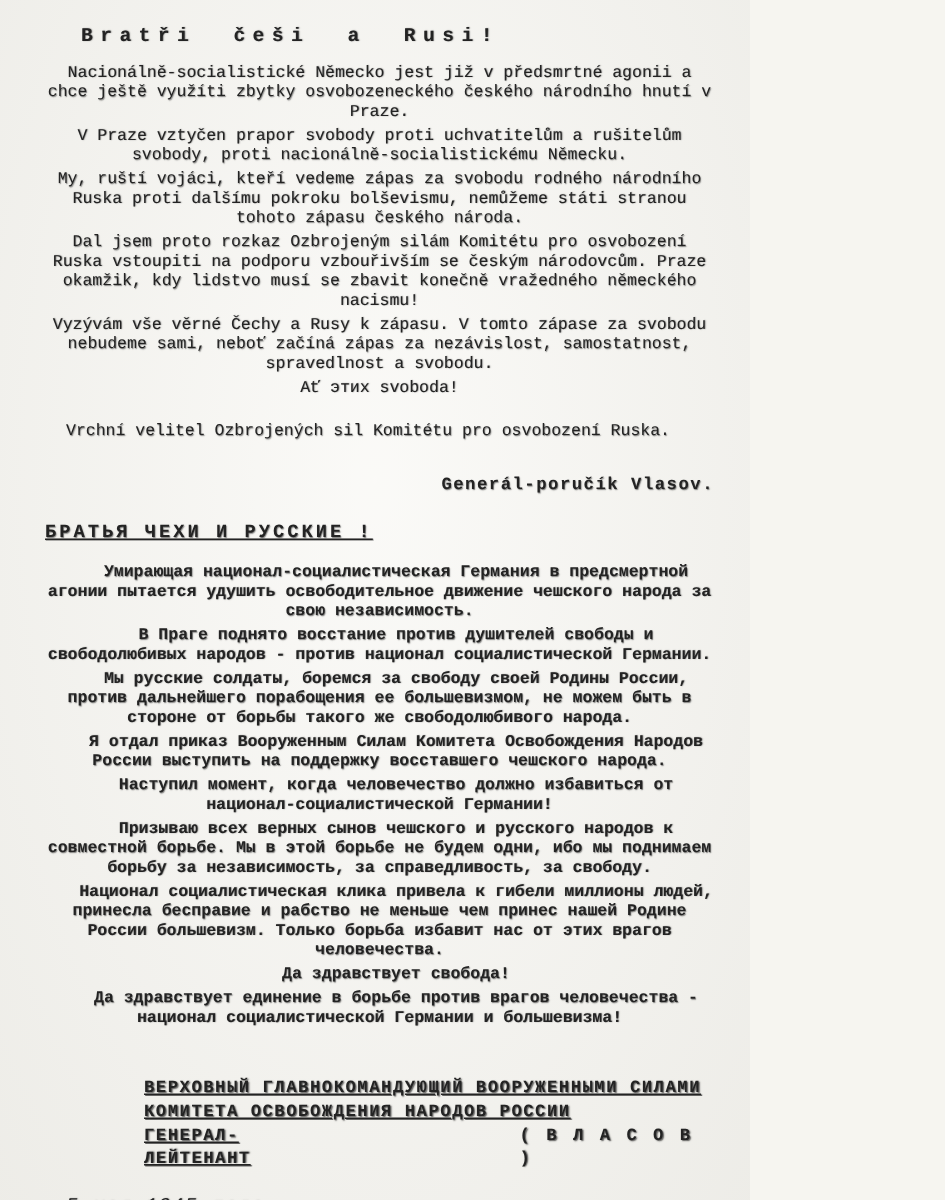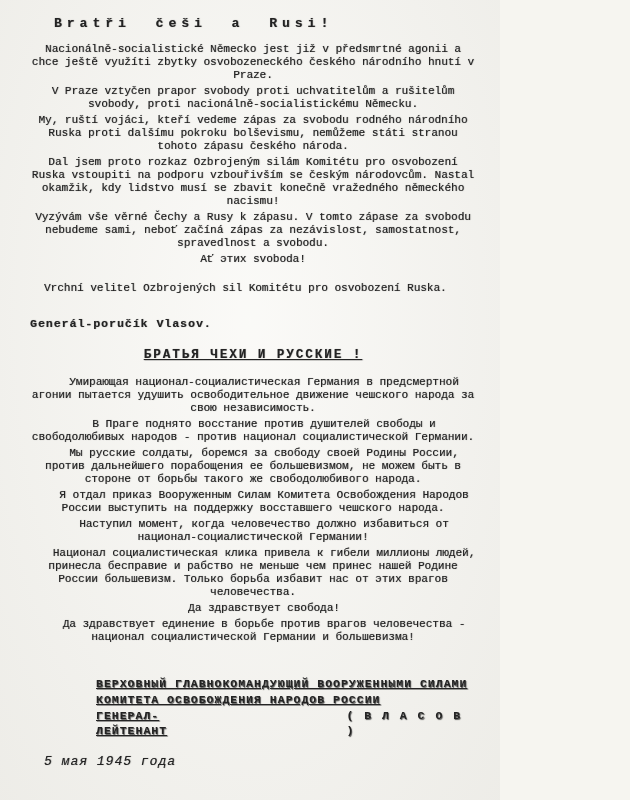--- a/index.html
+++ b/index.html
@@ -34,37 +34,38 @@
     margin: 2px 0 12px 24px;
   }
   .cz-body p, .ru-body p {
     font-size: 11px;
     line-height: 13px;
     margin: 0 0 3px 0;
     text-align: center;
   }
   .ru-body p {
     text-indent: 22px;
+    font-weight: bold;
   }
   .commander-line {
     font-size: 11px;
     line-height: 13px;
     margin: 16px 0 0 14px;
   }
   .cz-signature {
     font-size: 11.5px;
     font-weight: bold;
-    text-align: left;
+    text-align: right;
     margin: 22px 0 18px 0;
     letter-spacing: 1px;
   }
   .ru-title {
     font-size: 12.5px;
     font-weight: bold;
-    text-align: center;
+    text-align: left;
     letter-spacing: 2px;
     text-decoration: underline;
     margin: 4px 0 14px 0;
   }
   .sig-block {
     margin: 32px 0 0 66px;
     font-weight: bold;
     font-size: 11.5px;
     line-height: 15px;
     letter-spacing: 1px;
@@ -96,37 +97,38 @@
 <body>
 
 <div class="page typewriter">
 
   <div class="cz-title">Bratři češi a Rusi!</div>
 
   <div class="cz-body">
     <p>Nacionálně-socialistické Německo jest již v předsmrtné agonii a chce ještě využíti zbytky osvobozeneckého českého národního hnutí v Praze.</p>
     <p>V Praze vztyčen prapor svobody proti uchvatitelům a rušitelům svobody, proti nacionálně-socialistickému Německu.</p>
     <p>My, ruští vojáci, kteří vedeme zápas za svobodu rodného národního Ruska proti dalšímu pokroku bolševismu, nemůžeme státi stranou tohoto zápasu českého národa.</p>
-    <p>Dal jsem proto rozkaz Ozbrojeným silám Komitétu pro osvobození Ruska vstoupiti na podporu vzbouřivším se českým národovcům. Nastal okamžik, kdy lidstvo musí se zbavit konečně vražedného německého nacismu!</p>
+    <p>Dal jsem proto rozkaz Ozbrojeným silám Komitétu pro osvobození Ruska vstoupiti na podporu vzbouřivším se českým národovcům. Praze okamžik, kdy lidstvo musí se zbavit konečně vražedného německého nacismu!</p>
     <p>Vyzývám vše věrné Čechy a Rusy k zápasu. V tomto zápase za svobodu nebudeme sami, neboť začíná zápas za nezávislost, samostatnost, spravedlnost a svobodu.</p>
     <p>Ať этих svoboda!</p>
   </div>
 
   <div class="commander-line">Vrchní velitel Ozbrojených sil Komitétu pro osvobození Ruska.</div>
 
   <div class="cz-signature">Generál-poručík Vlasov.</div>
 
   <div class="ru-title">БРАТЬЯ ЧЕХИ И РУССКИЕ !</div>
 
   <div class="ru-body">
     <p>Умирающая национал-социалистическая Германия в предсмертной агонии пытается удушить освободительное движение чешского народа за свою независимость.</p>
     <p>В Праге поднято восстание против душителей свободы и свободолюбивых народов - против национал социалистической Германии.</p>
     <p>Мы русские солдаты, боремся за свободу своей Родины России, против дальнейшего порабощения ее большевизмом, не можем быть в стороне от борьбы такого же свободолюбивого народа.</p>
     <p>Я отдал приказ Вооруженным Силам Комитета Освобождения Народов России выступить на поддержку восставшего чешского народа.</p>
     <p>Наступил момент, когда человечество должно избавиться от национал-социалистической Германии!</p>
+    <p>Призываю всех верных сынов чешского и русского народов к совместной борьбе. Мы в этой борьбе не будем одни, ибо мы поднимаем борьбу за независимость, за справедливость, за свободу.</p>
     <p>Национал социалистическая клика привела к гибели миллионы людей, принесла бесправие и рабство не меньше чем принес нашей Родине России большевизм. Только борьба избавит нас от этих врагов человечества.</p>
     <p>Да здравствует свобода!</p>
     <p>Да здравствует единение в борьбе против врагов человечества - национал социалистической Германии и большевизма!</p>
   </div>
 
   <div class="sig-block">
     <div class="sig-line">ВЕРХОВНЫЙ ГЛАВНОКОМАНДУЮЩИЙ ВООРУЖЕННЫМИ СИЛАМИ</div>
     <div class="sig-line">КОМИТЕТА ОСВОБОЖДЕНИЯ НАРОДОВ РОССИИ</div>
     <div class="sig-rank-row">
       <span class="sig-rank">ГЕНЕРАЛ-ЛЕЙТЕНАНТ</span>

